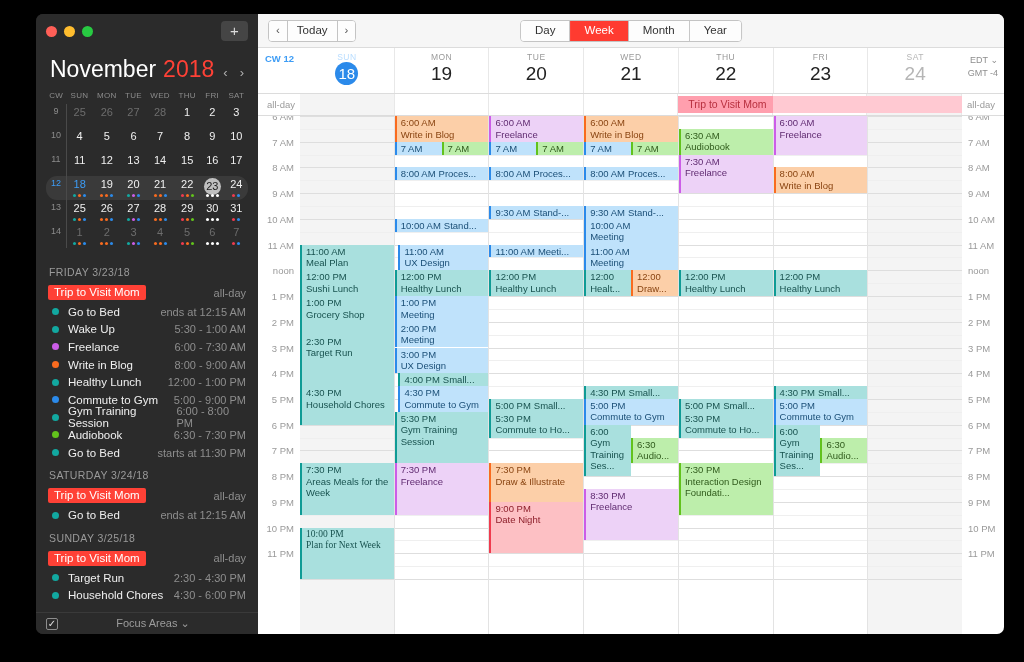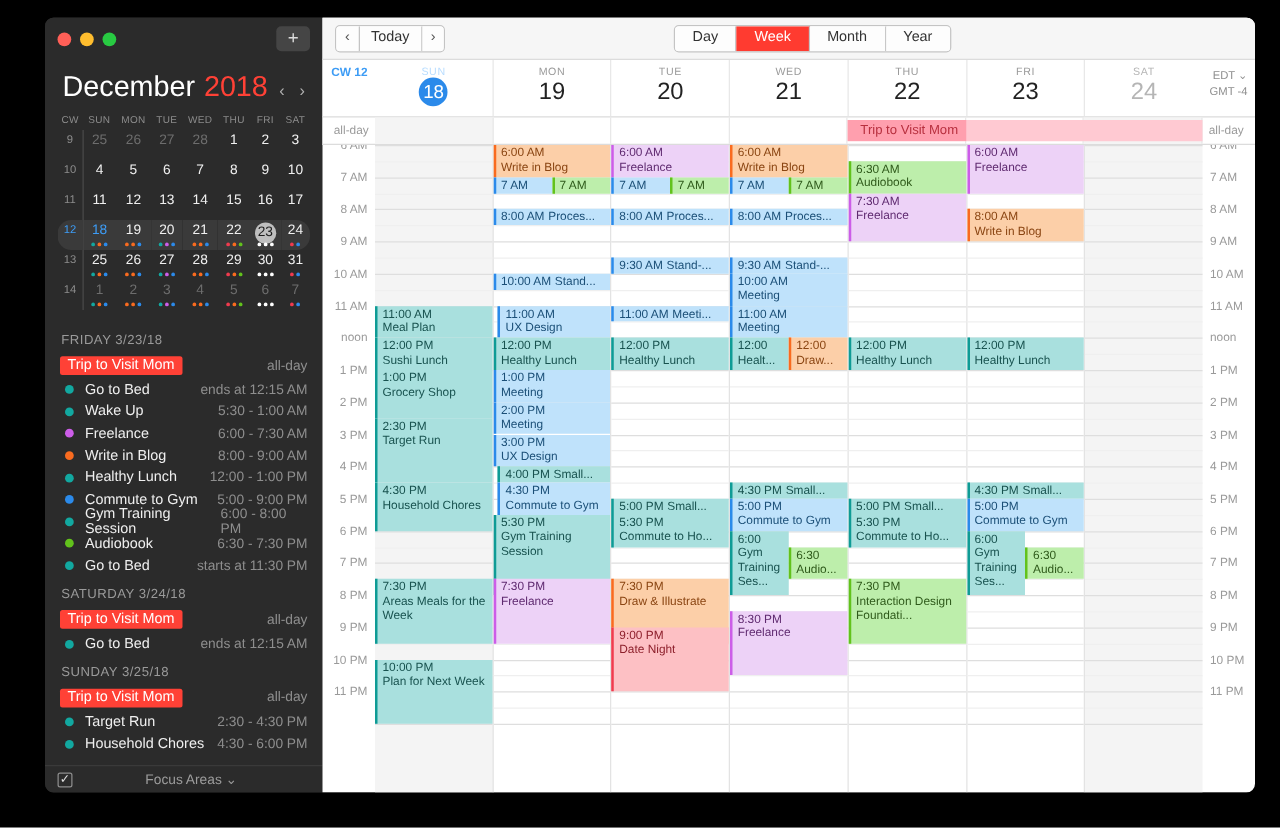--- a/index.html
+++ b/index.html
@@ -86,21 +86,21 @@
     height:34px; background:#f6f6f6; border-bottom:1px solid #dcdcdc;
     display:flex; align-items:center; padding:0 10px; position:relative;
   }
   .segctl { display:flex; border:1px solid #c4c4c4; border-radius:4px; overflow:hidden; background:#fff;}
   .segctl > div {
     font-size:11.5px; color:#333; padding:3px 9px 4px 9px; cursor:pointer;
     border-right:1px solid #c4c4c4; background:#fdfdfd; line-height:13px;
   }
   .segctl > div:last-child { border-right:none; }
   .segctl > div.arrow { color:#555; padding:3px 7px 4px 7px; }
-  #viewseg { position:absolute; left:50%; transform:translateX(-50%);margin-left:19px; }
+  #viewseg { position:absolute; left:50%; transform:translateX(-50%); }
   #viewseg > div { padding:3px 14px 4px 14px; }
   #viewseg > div.active { background:#ff3b30; color:#fff; }
   #searchbox {
     position:absolute; right:10px; width:178px; height:20px; background:#e8e8e8;
     border-radius:4px; display:flex; align-items:center; justify-content:center;
     color:#9a9a9a; font-size:11.5px; gap:4px;
   }
   #dayhead {
     height:46px; background:#fff; border-bottom:1px solid #dcdcdc;
     display:flex; position:relative;
@@ -165,21 +165,21 @@
   <div id="sidebar">
 
     <div id="traffic">
       <div class="dot r"></div>
       <div class="dot y"></div>
       <div class="dot g"></div>
       <div id="addbtn">+</div>
     </div>
 
     <div id="monthhead">
-      <span class="mname">December</span>
+      <span class="mname">November</span>
       <span class="myear">2018</span>
       <span id="navarrows">
         <span>‹</span>
         <span>›</span>
       </span>
     </div>
 
     <div id="mini">
       <table>
         <thead>
@@ -478,21 +478,21 @@
             <div class="hline half" style="top: 424.417px;"></div>
             <div class="hline" style="top: 437.278px;"></div>
             <div class="hline half" style="top: 450.139px;"></div>
             <div class="hline" style="top: 463px;"></div>
             <div class="ev wrap" style="top: 128.611px; height: 25.7222px; background: rgb(169, 224, 222); border-left-color: rgb(15, 155, 149); color: rgb(24, 82, 79); left: 0%; width: 100%;"><span class="t">11:00 AM</span><br><span class="n">Meal Plan</span></div>
             <div class="ev wrap" style="top: 154.333px; height: 25.7222px; background: rgb(169, 224, 222); border-left-color: rgb(15, 155, 149); color: rgb(24, 82, 79); left: 0%; width: 100%;"><span class="t">12:00 PM</span><br><span class="n">Sushi Lunch</span></div>
             <div class="ev wrap" style="top: 180.056px; height: 38.5833px; background: rgb(169, 224, 222); border-left-color: rgb(15, 155, 149); color: rgb(24, 82, 79); left: 0%; width: 100%;"><span class="t">1:00 PM</span><br><span class="n">Grocery Shop</span></div>
             <div class="ev wrap" style="top: 218.639px; height: 51.4444px; background: rgb(169, 224, 222); border-left-color: rgb(15, 155, 149); color: rgb(24, 82, 79); left: 0%; width: 100%;"><span class="t">2:30 PM</span><br><span class="n">Target Run</span></div>
             <div class="ev wrap" style="top: 270.083px; height: 38.5833px; background: rgb(169, 224, 222); border-left-color: rgb(15, 155, 149); color: rgb(24, 82, 79); left: 0%; width: 100%;"><span class="t">4:30 PM</span><br><span class="n">Household Chores</span></div>
             <div class="ev wrap" style="top: 347.25px; height: 51.4444px; background: rgb(169, 224, 222); border-left-color: rgb(15, 155, 149); color: rgb(24, 82, 79); left: 0%; width: 100%;"><span class="t">7:30 PM</span><br><span class="n">Areas Meals for the Week</span></div>
-            <div class="ev wrap" style="top: 411.556px; height: 51px; background: rgb(169, 224, 222); border-left-color: rgb(15, 155, 149); color: rgb(24, 82, 79); left: 0%; width: 100%;"><span class="t">10:00 PM</span><br><span class="n">Plan for Next Week</span></div>
+            <div class="ev wrap" style="top: 411.556px; height: 51px; background: rgb(169, 224, 222); border-left-color: rgb(15, 155, 149); color: rgb(24, 82, 79); left: 0%; width: 100%; font-family: Liberation Serif, serif;"><span class="t">10:00 PM</span><br><span class="n">Plan for Next Week</span></div>
           </div>
           <div class="gcol">
             <div class="hline" style="top: 0px;"></div>
             <div class="hline half" style="top: 12.8611px;"></div>
             <div class="hline" style="top: 25.7222px;"></div>
             <div class="hline half" style="top: 38.5833px;"></div>
             <div class="hline" style="top: 51.4444px;"></div>
             <div class="hline half" style="top: 64.3056px;"></div>
             <div class="hline" style="top: 77.1667px;"></div>
             <div class="hline half" style="top: 90.0278px;"></div>

